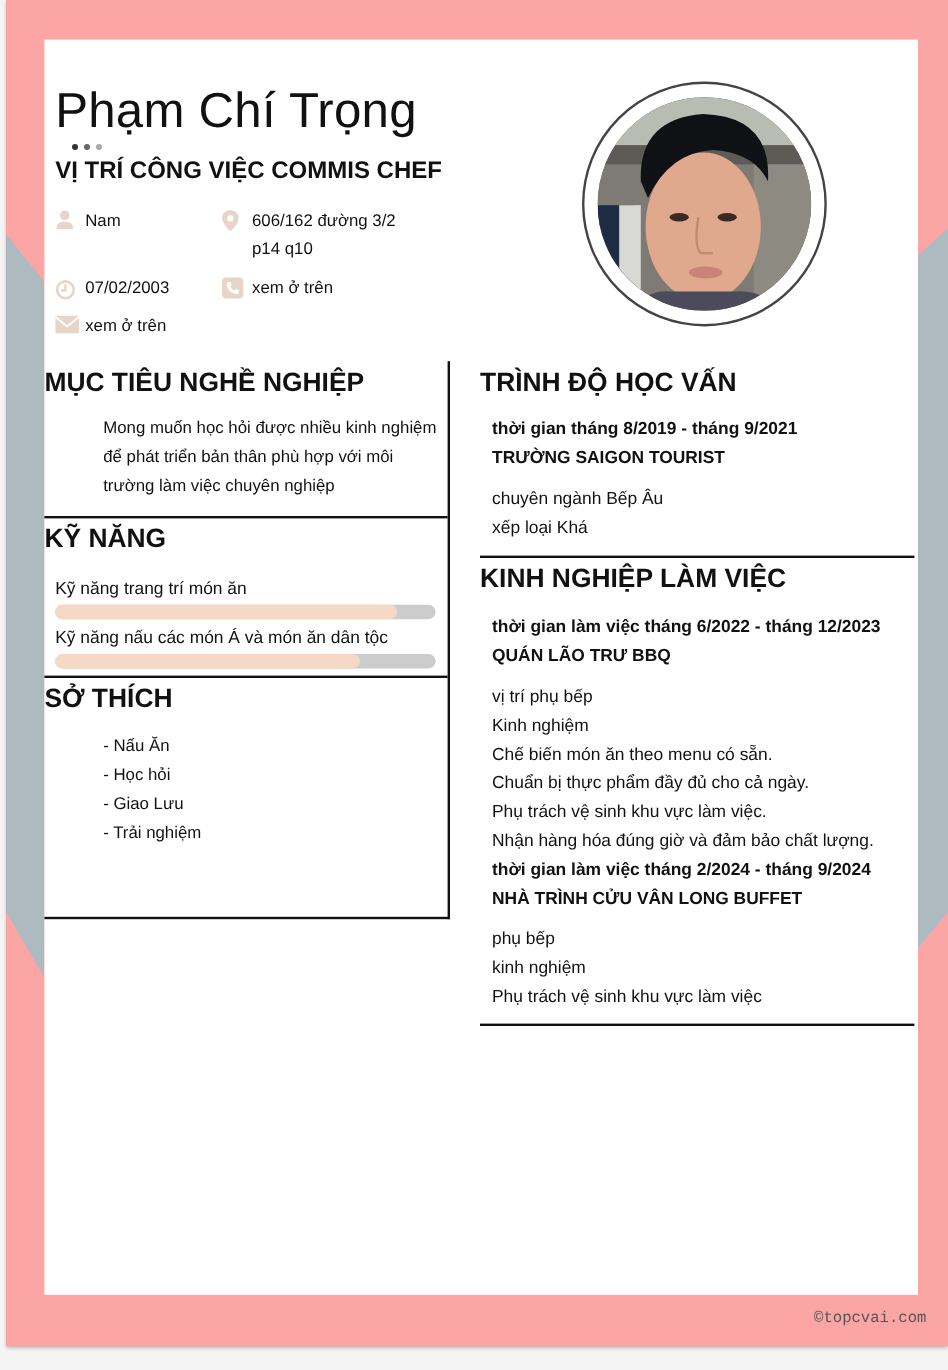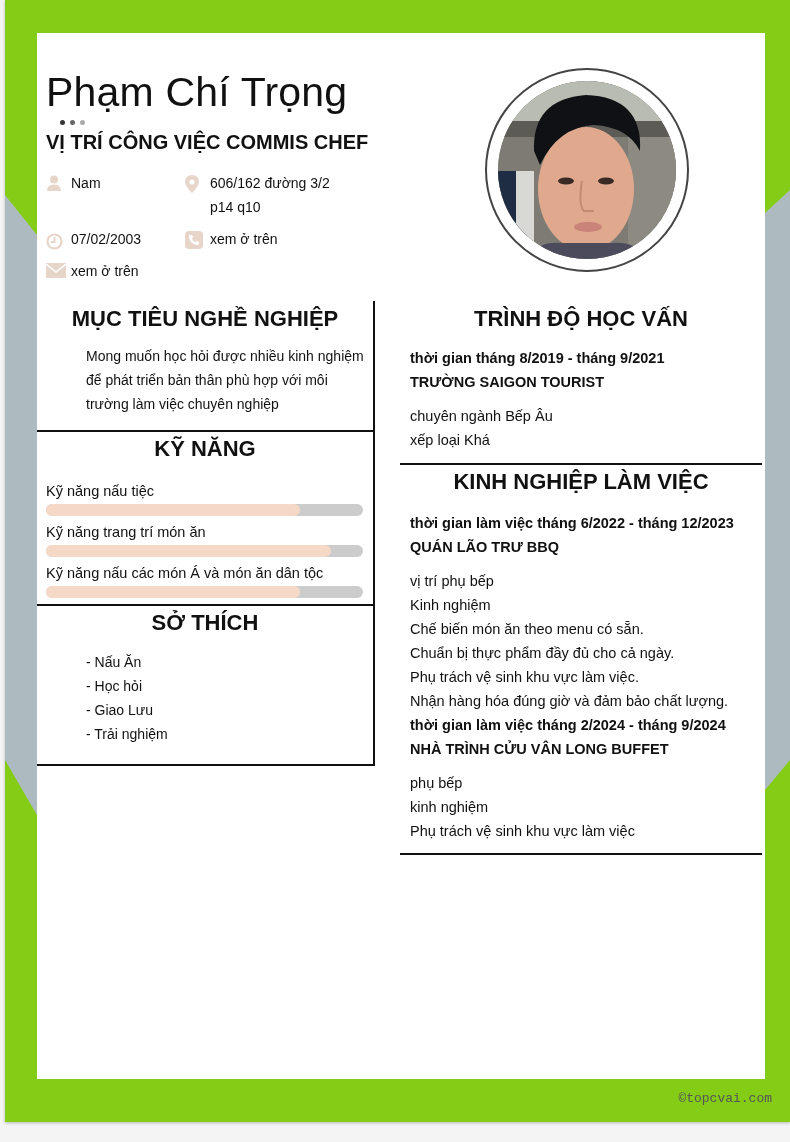--- a/index.html
+++ b/index.html
@@ -1,20 +1,20 @@
 <!DOCTYPE html>
 <html><head>
 <meta charset="utf-8">
 <style>
   * { box-sizing: border-box; margin: 0; padding: 0; }
   html, body { width: 790px; height: 1142px; background: #f4f4f4; overflow: hidden; }
   body { font-family: "Liberation Sans", "DejaVu Sans", sans-serif; color: #111; position: relative; }
   .page {
     position: absolute; left: 5px; top: 0; width: 785px; height: 1122px;
-    background: #84cc16; box-shadow: 0 1px 3px rgba(0,0,0,0.25);
+    background: #fca5a5; box-shadow: 0 1px 3px rgba(0,0,0,0.25);
     overflow: hidden;
   }
   .band-left {
     position: absolute; left: 0; top: 0; width: 40px; height: 1122px;
     background: #adbbc1;
     clip-path: polygon(0 195px, 32px 235px, 32px 815px, 0 760px);
   }
   .band-right {
     position: absolute; right: 0; top: 0; width: 30px; height: 1122px;
     background: #adbbc1;
@@ -45,21 +45,21 @@
   }
   .avatar {
     position: absolute; left: 11px; top: 11px; width: 178px; height: 178px; border-radius: 50%;
     overflow: hidden; background: #8a8a86;
   }
 
   .col-left {
     position: absolute; left: 0; top: 268px; width: 338px; height: 465px;
     border-right: 2px solid #111;
   }
-  .sec-title { text-align: center; font-size: 22px; font-weight: 700; }
+  .sec-title { font-size: 22px; font-weight: 700; }
   .para { font-size: 14px; line-height: 24px; padding: 0 9px; margin-left: 40px; }
   .hr { height: 2px; background: #111; }
 
   .skill { padding: 0 9px; }
   .skill-label { font-size: 14.5px; line-height: 20px; }
   .bar { height: 12px; border-radius: 6px; background: #cccccc; margin-top: 3px; margin-bottom: 6px; position: relative; width: 317px; }
   .bar-fill { position: absolute; left: 0; top: 0; height: 12px; border-radius: 6px; background: #f5d8c5; }
 
   .col-right { position: absolute; left: 363px; top: 268px; width: 362px; }
   .rtxt { font-size: 14.5px; line-height: 24px; padding-left: 10px; }
@@ -154,26 +154,20 @@
     <div class="col-left">
       <div style="padding-top:3px;">
         <div class="sec-title" style="height:40px; line-height:30px;">MỤC TIÊU NGHỀ NGHIỆP</div>
         <div class="para" style="height:86px;">Mong muốn học hỏi được nhiều kinh nghiệm để phát triển bản thân phù hợp với môi trường làm việc chuyên nghiệp</div>
       </div>
       <div class="hr"></div>
 
       <div>
         <div class="sec-title" style="height:49px; line-height:34px;">KỸ NĂNG</div>
         <div class="skill">
-          <div class="skill-label">Kỹ năng nấu tiệc</div>
-          <div class="bar">
-              <div class="bar-fill" style="width:80%"></div>
-            </div>
-        </div>
-        <div class="skill">
           <div class="skill-label">Kỹ năng trang trí món ăn</div>
           <div class="bar">
               <div class="bar-fill" style="width:90%"></div>
             </div>
         </div>
         <div class="skill">
           <div class="skill-label">Kỹ năng nấu các món Á và món ăn dân tộc</div>
           <div class="bar">
               <div class="bar-fill" style="width:80%"></div>
             </div>

